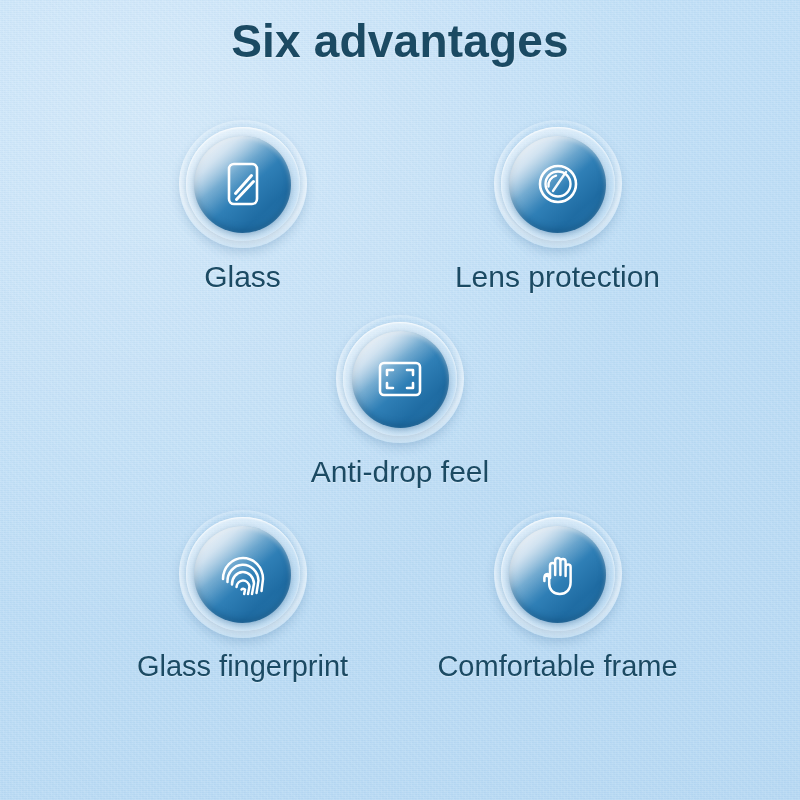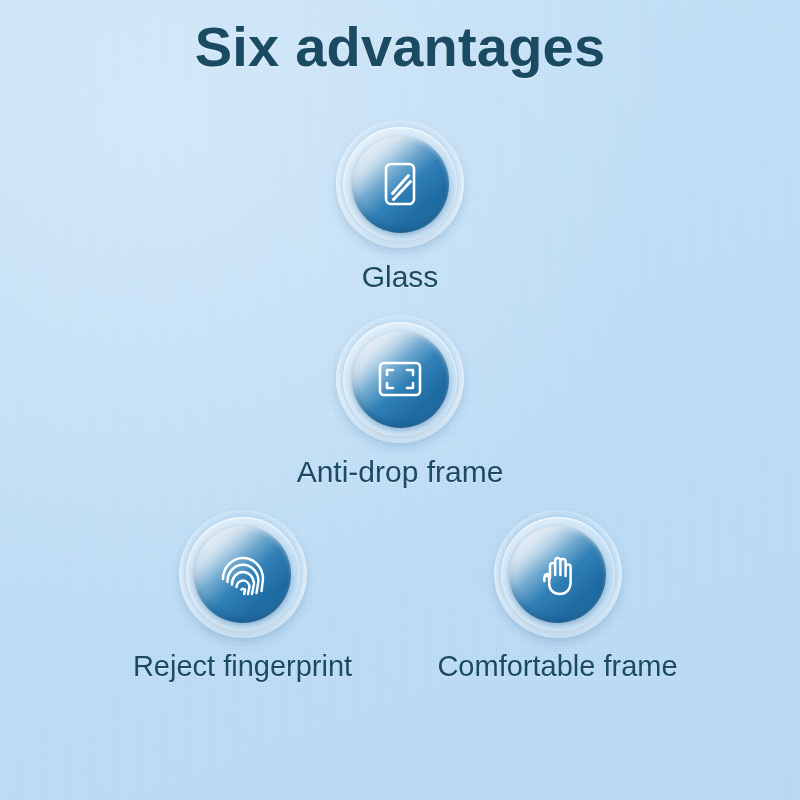--- a/index.html
+++ b/index.html
@@ -36,21 +36,21 @@
       repeating-linear-gradient(45deg, rgba(255,255,255,0.10) 0px, rgba(255,255,255,0.10) 2px, rgba(140,185,220,0.07) 2px, rgba(140,185,220,0.07) 5px);
     mix-blend-mode: normal;
   }
 
   .title {
     position: absolute;
     top: 14px;
     left: 0;
     width: 800px;
     text-align: center;
-    font-size: 56px;
+    font-size: 46px;
     font-weight: 700;
     letter-spacing: 0.2px;
     color: #1b4a63;
     font-family: "Liberation Sans", sans-serif;
     text-shadow: 0 1px 2px rgba(255,255,255,0.45);
   }
 
   .grid {
     position: absolute;
     top: 118px;
@@ -196,41 +196,56 @@
             <svg width="58" height="58" viewBox="0 0 58 58">
               <rect x="15" y="9" width="28" height="40" rx="5" ry="5" fill="none" stroke="#ffffff" stroke-width="2.6"></rect>
               <line x1="21.5" y1="38.5" x2="37.5" y2="20.5" stroke="#ffffff" stroke-width="3" stroke-linecap="round"></line>
               <line x1="22.5" y1="44.5" x2="39.5" y2="26.5" stroke="#ffffff" stroke-width="3" stroke-linecap="round"></line>
             </svg>
           </div>
         </div>
         <div class="label">Glass</div>
       </div>
 
+      <div class="cell">
+        <div class="badge">
+          <div class="halo"></div>
+          <div class="ring"></div>
+          <div class="disc">
+            <svg width="58" height="58" viewBox="0 0 58 58">
+              <circle cx="29" cy="29" r="18" fill="none" stroke="#ffffff" stroke-width="2.6"></circle>
+              <circle cx="29" cy="29" r="12.5" fill="none" stroke="#ffffff" stroke-width="2.4"></circle>
+              <path d="M19.5 31.5 A10 10 0 0 1 27 20.6" fill="none" stroke="#ffffff" stroke-width="2.4" stroke-linecap="round"></path>
+              <path d="M24 36 L37 17" stroke="#ffffff" stroke-width="2.4" stroke-linecap="round" opacity="0.95"></path>
+            </svg>
+          </div>
+        </div>
+        <div class="label">Lens protection</div>
+      </div>
 
     </div>
 
     <div class="row">
 
 
       <div class="cell">
         <div class="badge">
           <div class="halo"></div>
           <div class="ring"></div>
           <div class="disc">
             <svg width="58" height="58" viewBox="0 0 58 58">
               <rect x="9" y="13" width="40" height="32" rx="4" ry="4" fill="none" stroke="#ffffff" stroke-width="2.6"></rect>
               <path d="M16 25 L16 20 L22 20" fill="none" stroke="#ffffff" stroke-width="2.6" stroke-linecap="round" stroke-linejoin="round"></path>
               <path d="M42 25 L42 20 L36 20" fill="none" stroke="#ffffff" stroke-width="2.6" stroke-linecap="round" stroke-linejoin="round"></path>
               <path d="M16 33 L16 38 L22 38" fill="none" stroke="#ffffff" stroke-width="2.6" stroke-linecap="round" stroke-linejoin="round"></path>
               <path d="M42 33 L42 38 L36 38" fill="none" stroke="#ffffff" stroke-width="2.6" stroke-linecap="round" stroke-linejoin="round"></path>
             </svg>
           </div>
         </div>
-        <div class="label">Anti-drop frame</div>
+        <div class="label">Anti-drop feel</div>
       </div>
 
     </div>
 
     <div class="row">
 
       <div class="cell">
         <div class="badge">
           <div class="halo"></div>
           <div class="ring"></div>
@@ -239,21 +254,21 @@
               <g fill="none" stroke="#ffffff" stroke-linecap="round" stroke-width="2.5">
                 <path d="M9 34 A20 21 0 0 1 49 34 L47.5 46"></path>
                 <path d="M13.5 37 A15.5 16.5 0 0 1 44.5 35.5 L42.5 48"></path>
                 <path d="M18 39.5 A11 12 0 0 1 40 38.5 L38 49"></path>
                 <path d="M22.5 42 A6.6 7.5 0 0 1 35.5 41.5 L34 49"></path>
                 <path d="M27.5 44.5 A2.3 2.6 0 0 1 31 44.6 L30.2 49"></path>
               </g>
             </svg>
           </div>
         </div>
-        <div class="label">Reject fingerprint</div>
+        <div class="label">Glass fingerprint</div>
       </div>
 
       <div class="cell">
         <div class="badge">
           <div class="halo"></div>
           <div class="ring"></div>
           <div class="disc">
             <svg width="58" height="58" viewBox="0 0 58 58">
               <path d="M21 33 L21 20.5 a2.6 2.6 0 0 1 5.2 0 L26.2 30
                        L26.2 15.5 a2.6 2.6 0 0 1 5.2 0 L31.4 30

